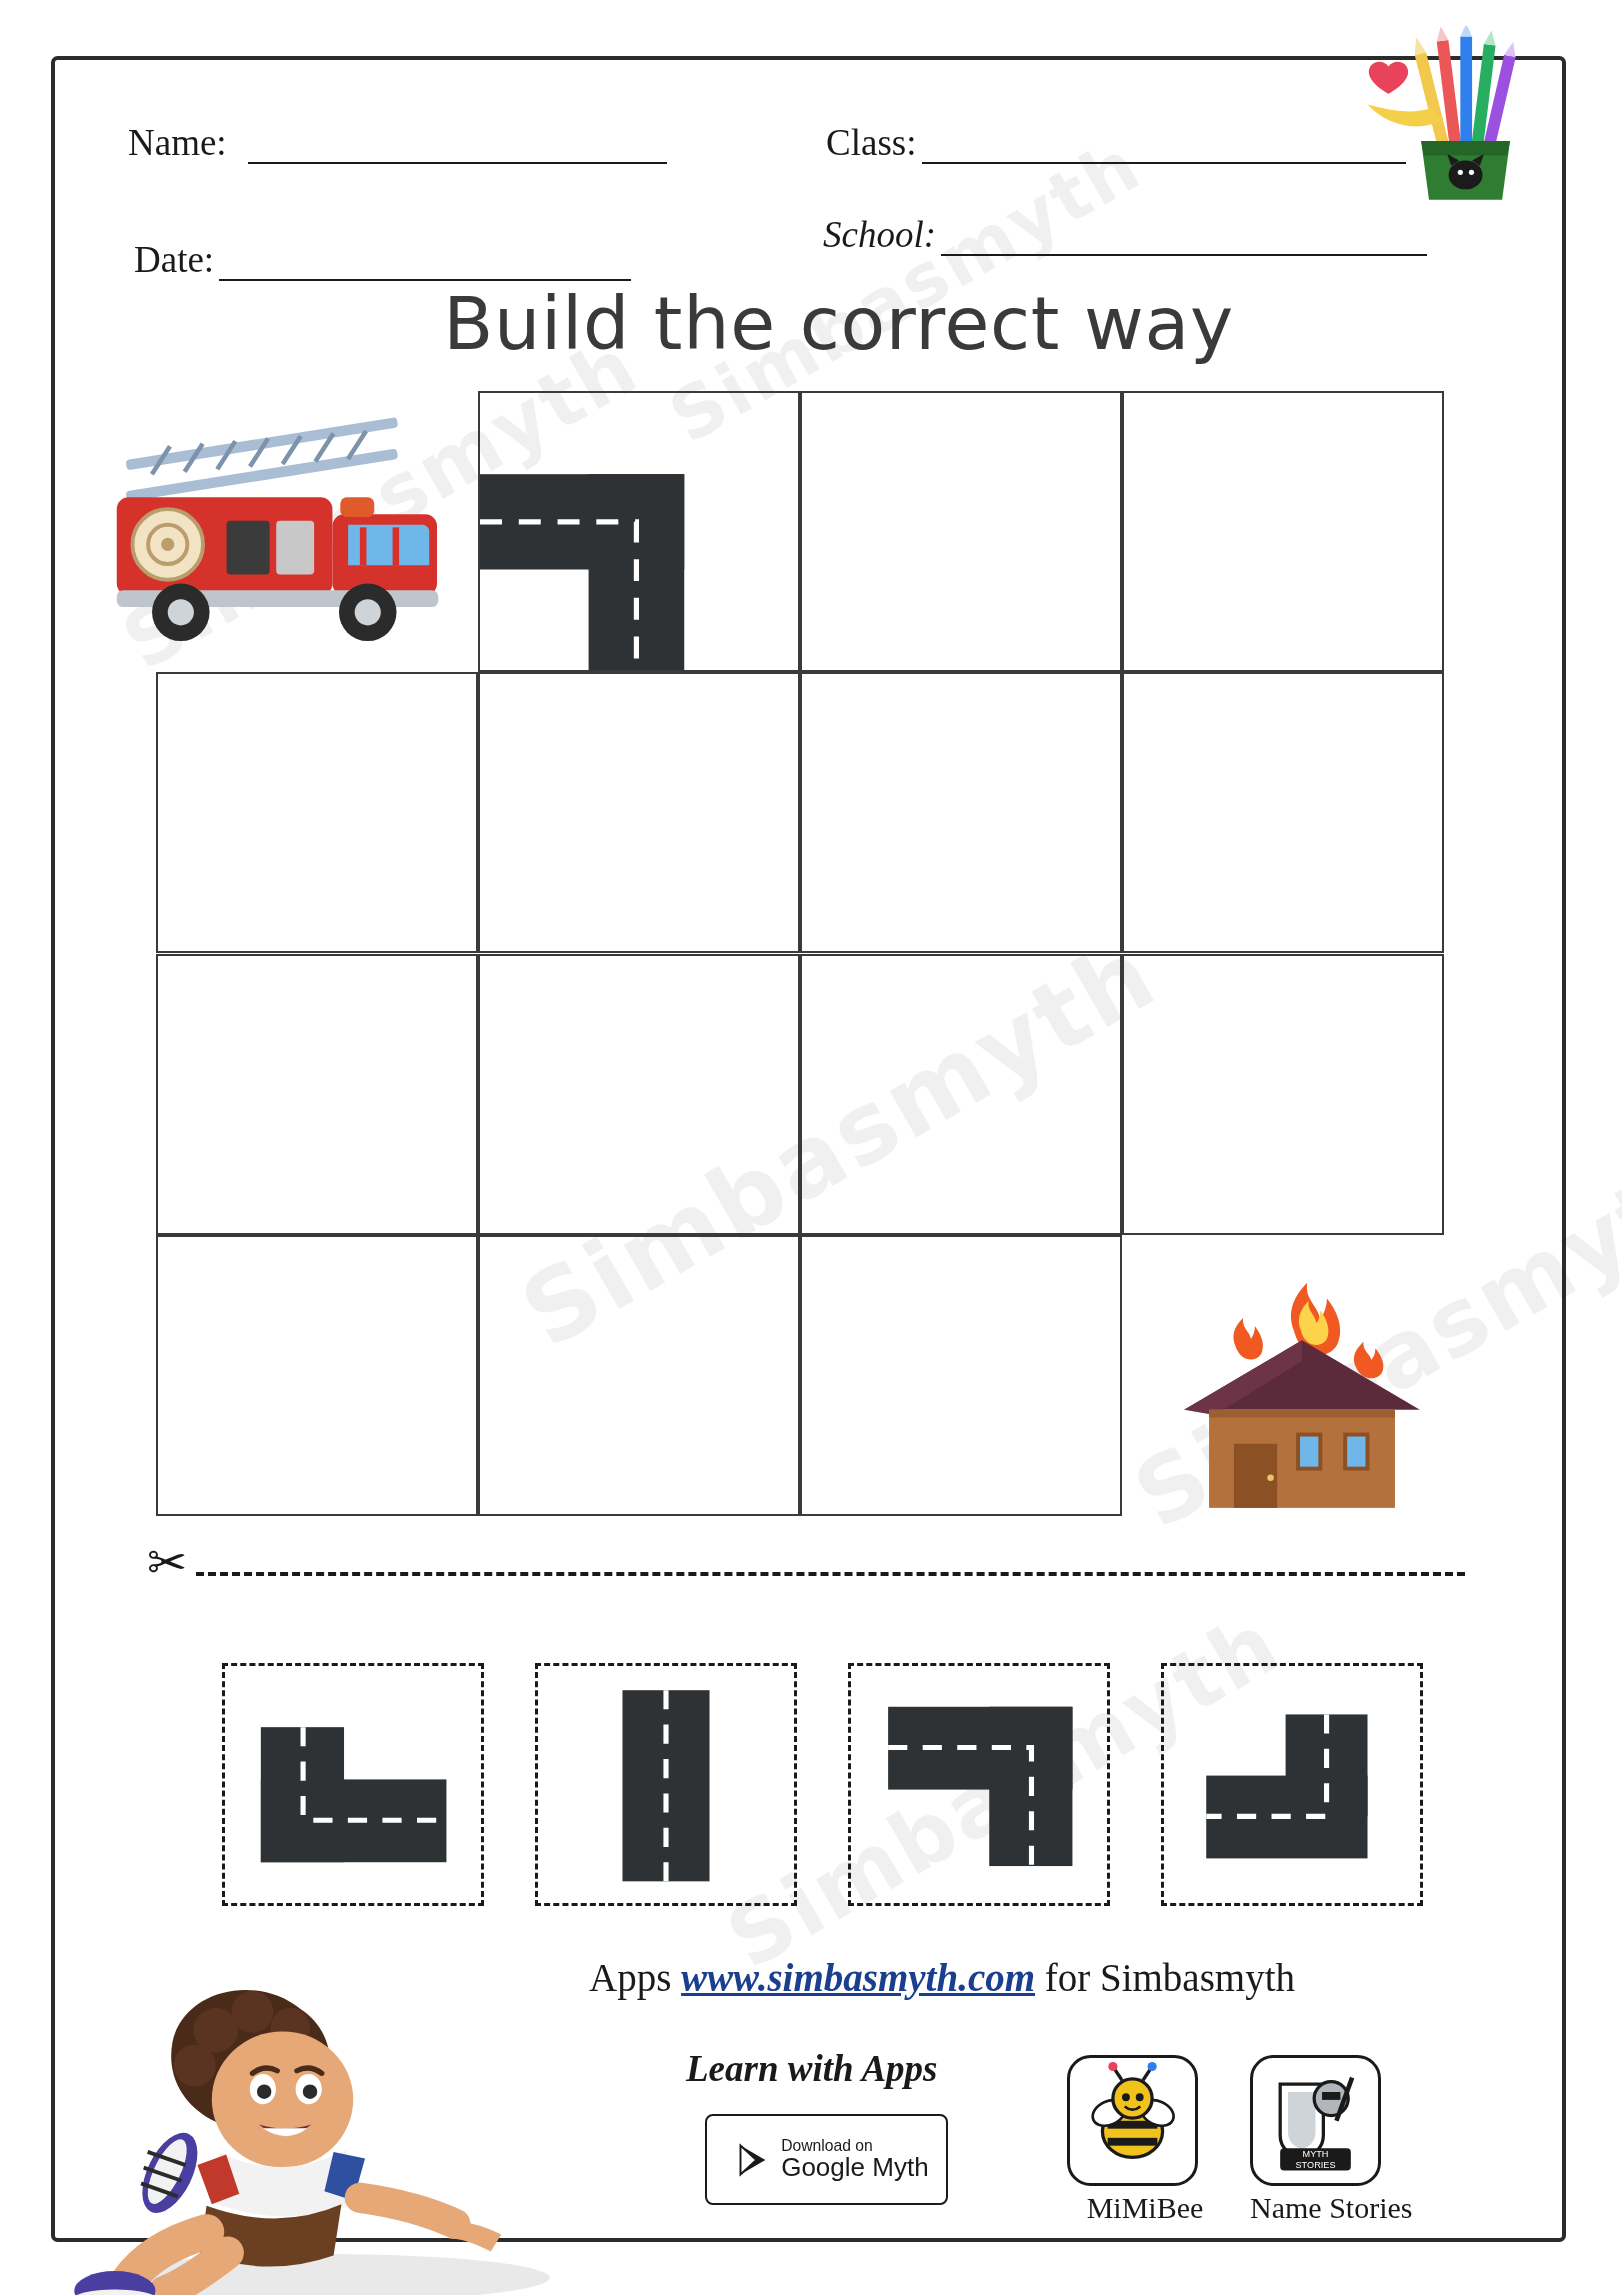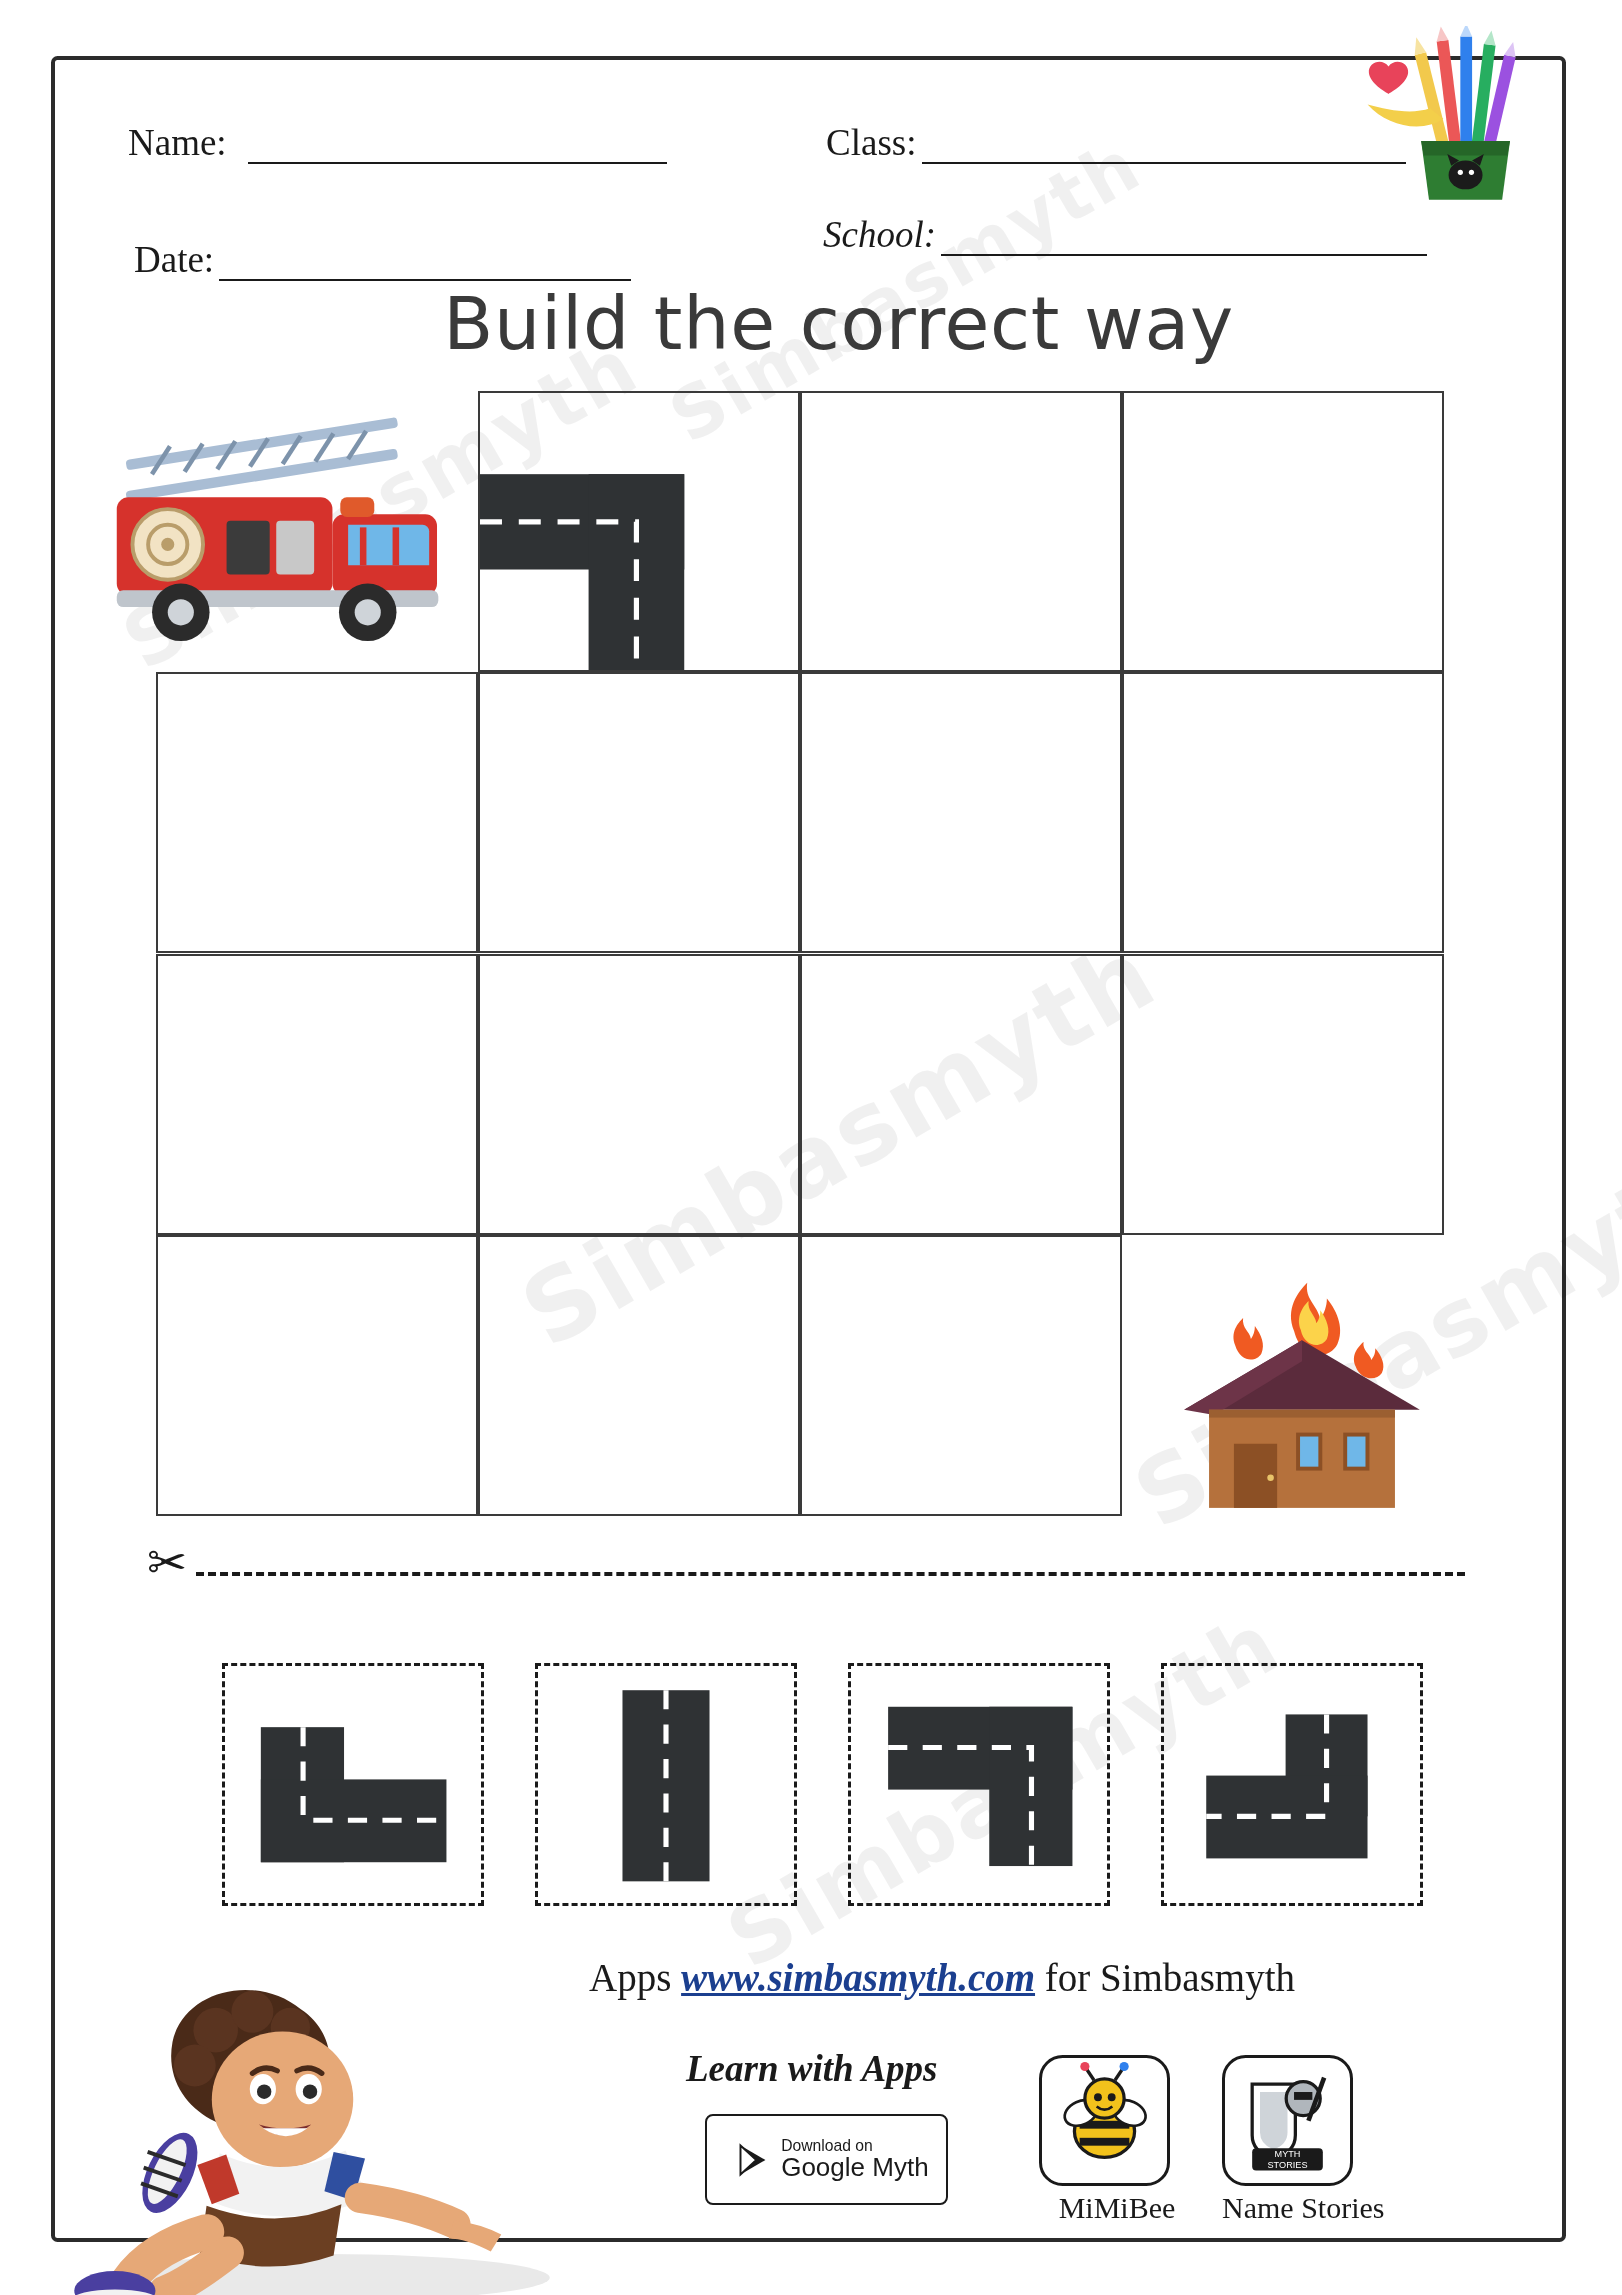--- a/index.html
+++ b/index.html
@@ -177,20 +177,21 @@
     background: #fff;
   }
   .gplay .gtxt { margin-left: 9.2px; line-height: 1.05; }
   .gplay .gsmall { font-size: 15.7px; color: #1a1a1a; font-family: "Liberation Sans", sans-serif;}
   .gplay .gbig { font-size: 26px; color: #1a1a1a; font-family: "Liberation Sans", sans-serif;}
 
   .app {
     position: absolute;
     width: 156px;
     text-align: center;
+    margin-left: 28px;
   }
   #app-mimibee { left: 1039px; top: 2055px; }
   #app-myth    { left: 1222px; top: 2055px; }
   .app .box {
     width: 131px;
     height: 131px;
     border: 3.9px solid #1a1a1a;
     border-radius: 23.6px;
     box-sizing: border-box;
     background: #fff;

